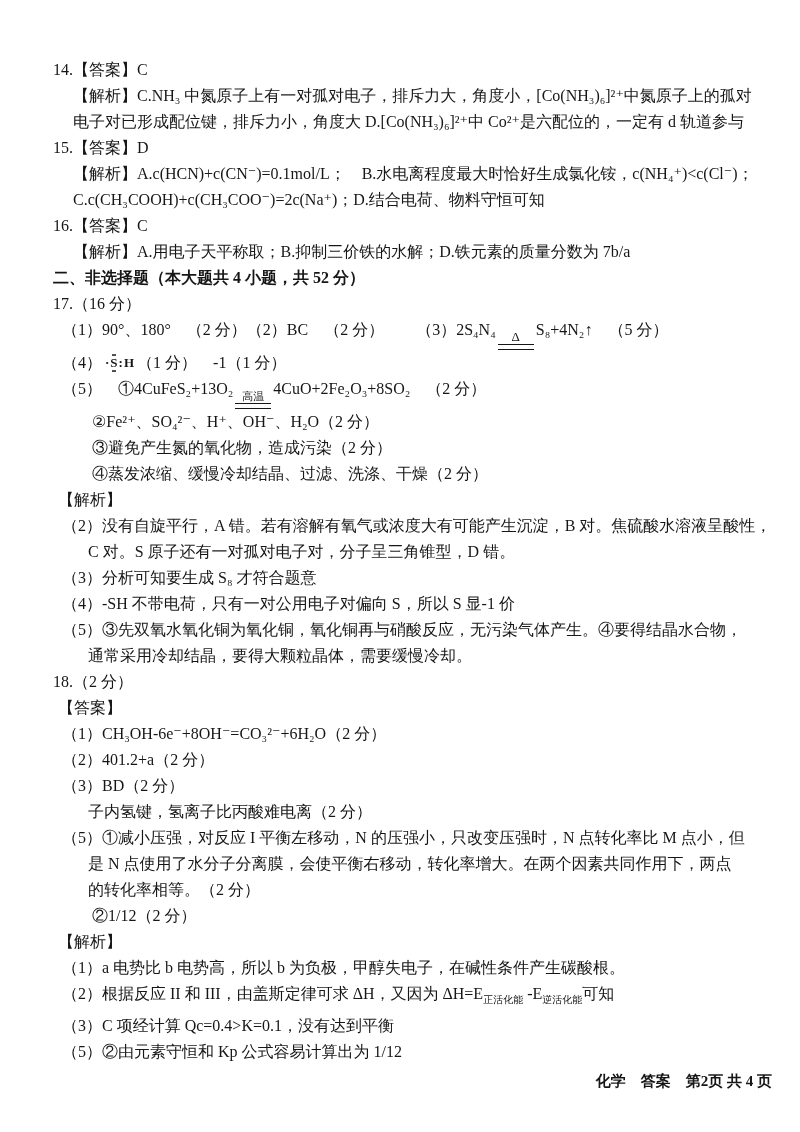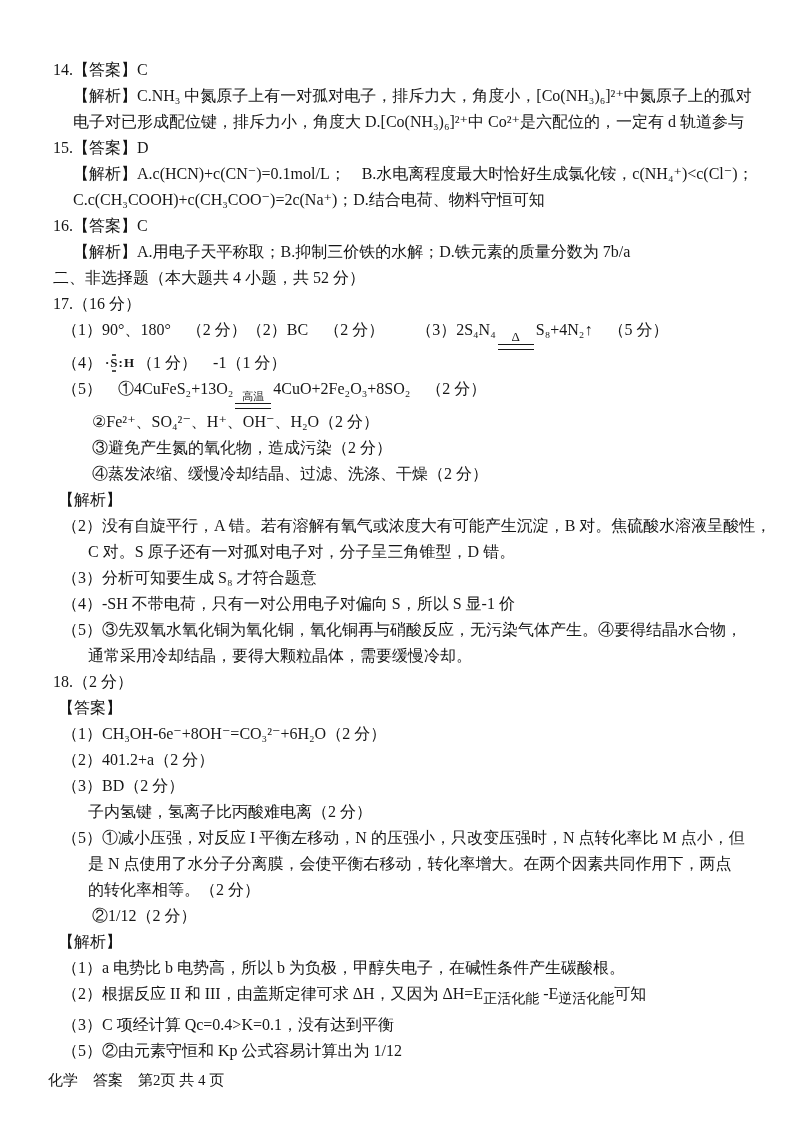--- a/index.html
+++ b/index.html
@@ -11,35 +11,35 @@
     -webkit-font-smoothing:antialiased;
   }
   .page{padding:57px 28px 0 48px;}
   .ln{line-height:26px;white-space:nowrap;}
   .i0{margin-left:5px;}
   .ia{margin-left:25px;}
   .ih{margin-left:10px;}
   .i1{margin-left:14px;}
   .ic{margin-left:40px;}
   .i2{margin-left:44px;}
-  .bold{font-weight:normal;}
+  .bold{font-weight:bold;}
   
   .rxn{display:inline-block;vertical-align:-6px;text-align:center;line-height:normal;margin:0 2px;}
   .rxn .cond{display:block;font-size:11px;line-height:11px;padding:0 2px;}
   .rxn .cond-delta{font-size:13px;line-height:13px;}
   .rxn .dl{display:block;height:4px;min-width:36px;border-top:1.5px solid #161616;border-bottom:1.5px solid #161616;margin-top:1px;}
   
   .lewis{display:inline-flex;align-items:center;font-weight:bold;font-size:13px;vertical-align:1px;margin:0 3px;}
   .lewis .ldot{margin-right:1px;line-height:10px;}
   .lewis .stack{display:inline-flex;flex-direction:column;align-items:center;}
   .lewis .dots{font-size:12px;line-height:4px;letter-spacing:-2px;text-indent:-2px;}
   .lewis .atom{line-height:12px;}
   .lewis .bond{margin:0 1px;}
-  .subsm{font-size:14px;vertical-align:sub;}
-  .footer{margin-top:6px;text-align:left;font-weight:normal;font-size:15px;line-height:20px;}
+  .subsm{font-size:10px;vertical-align:sub;}
+  .footer{margin-top:6px;text-align:right;font-weight:bold;font-size:15px;line-height:20px;}
 </style>
 </head>
 <body>
 
 <div class="page">
 
   <div class="ln i0">14.【答案】C</div>
   <div class="ln ia">【解析】C.NH₃ 中氮原子上有一对孤对电子，排斥力大，角度小，[Co(NH₃)₆]²⁺中氮原子上的孤对</div>
   <div class="ln ia">电子对已形成配位键，排斥力小，角度大 D.[Co(NH₃)₆]²⁺中 Co²⁺是六配位的，一定有 d 轨道参与</div>
 

